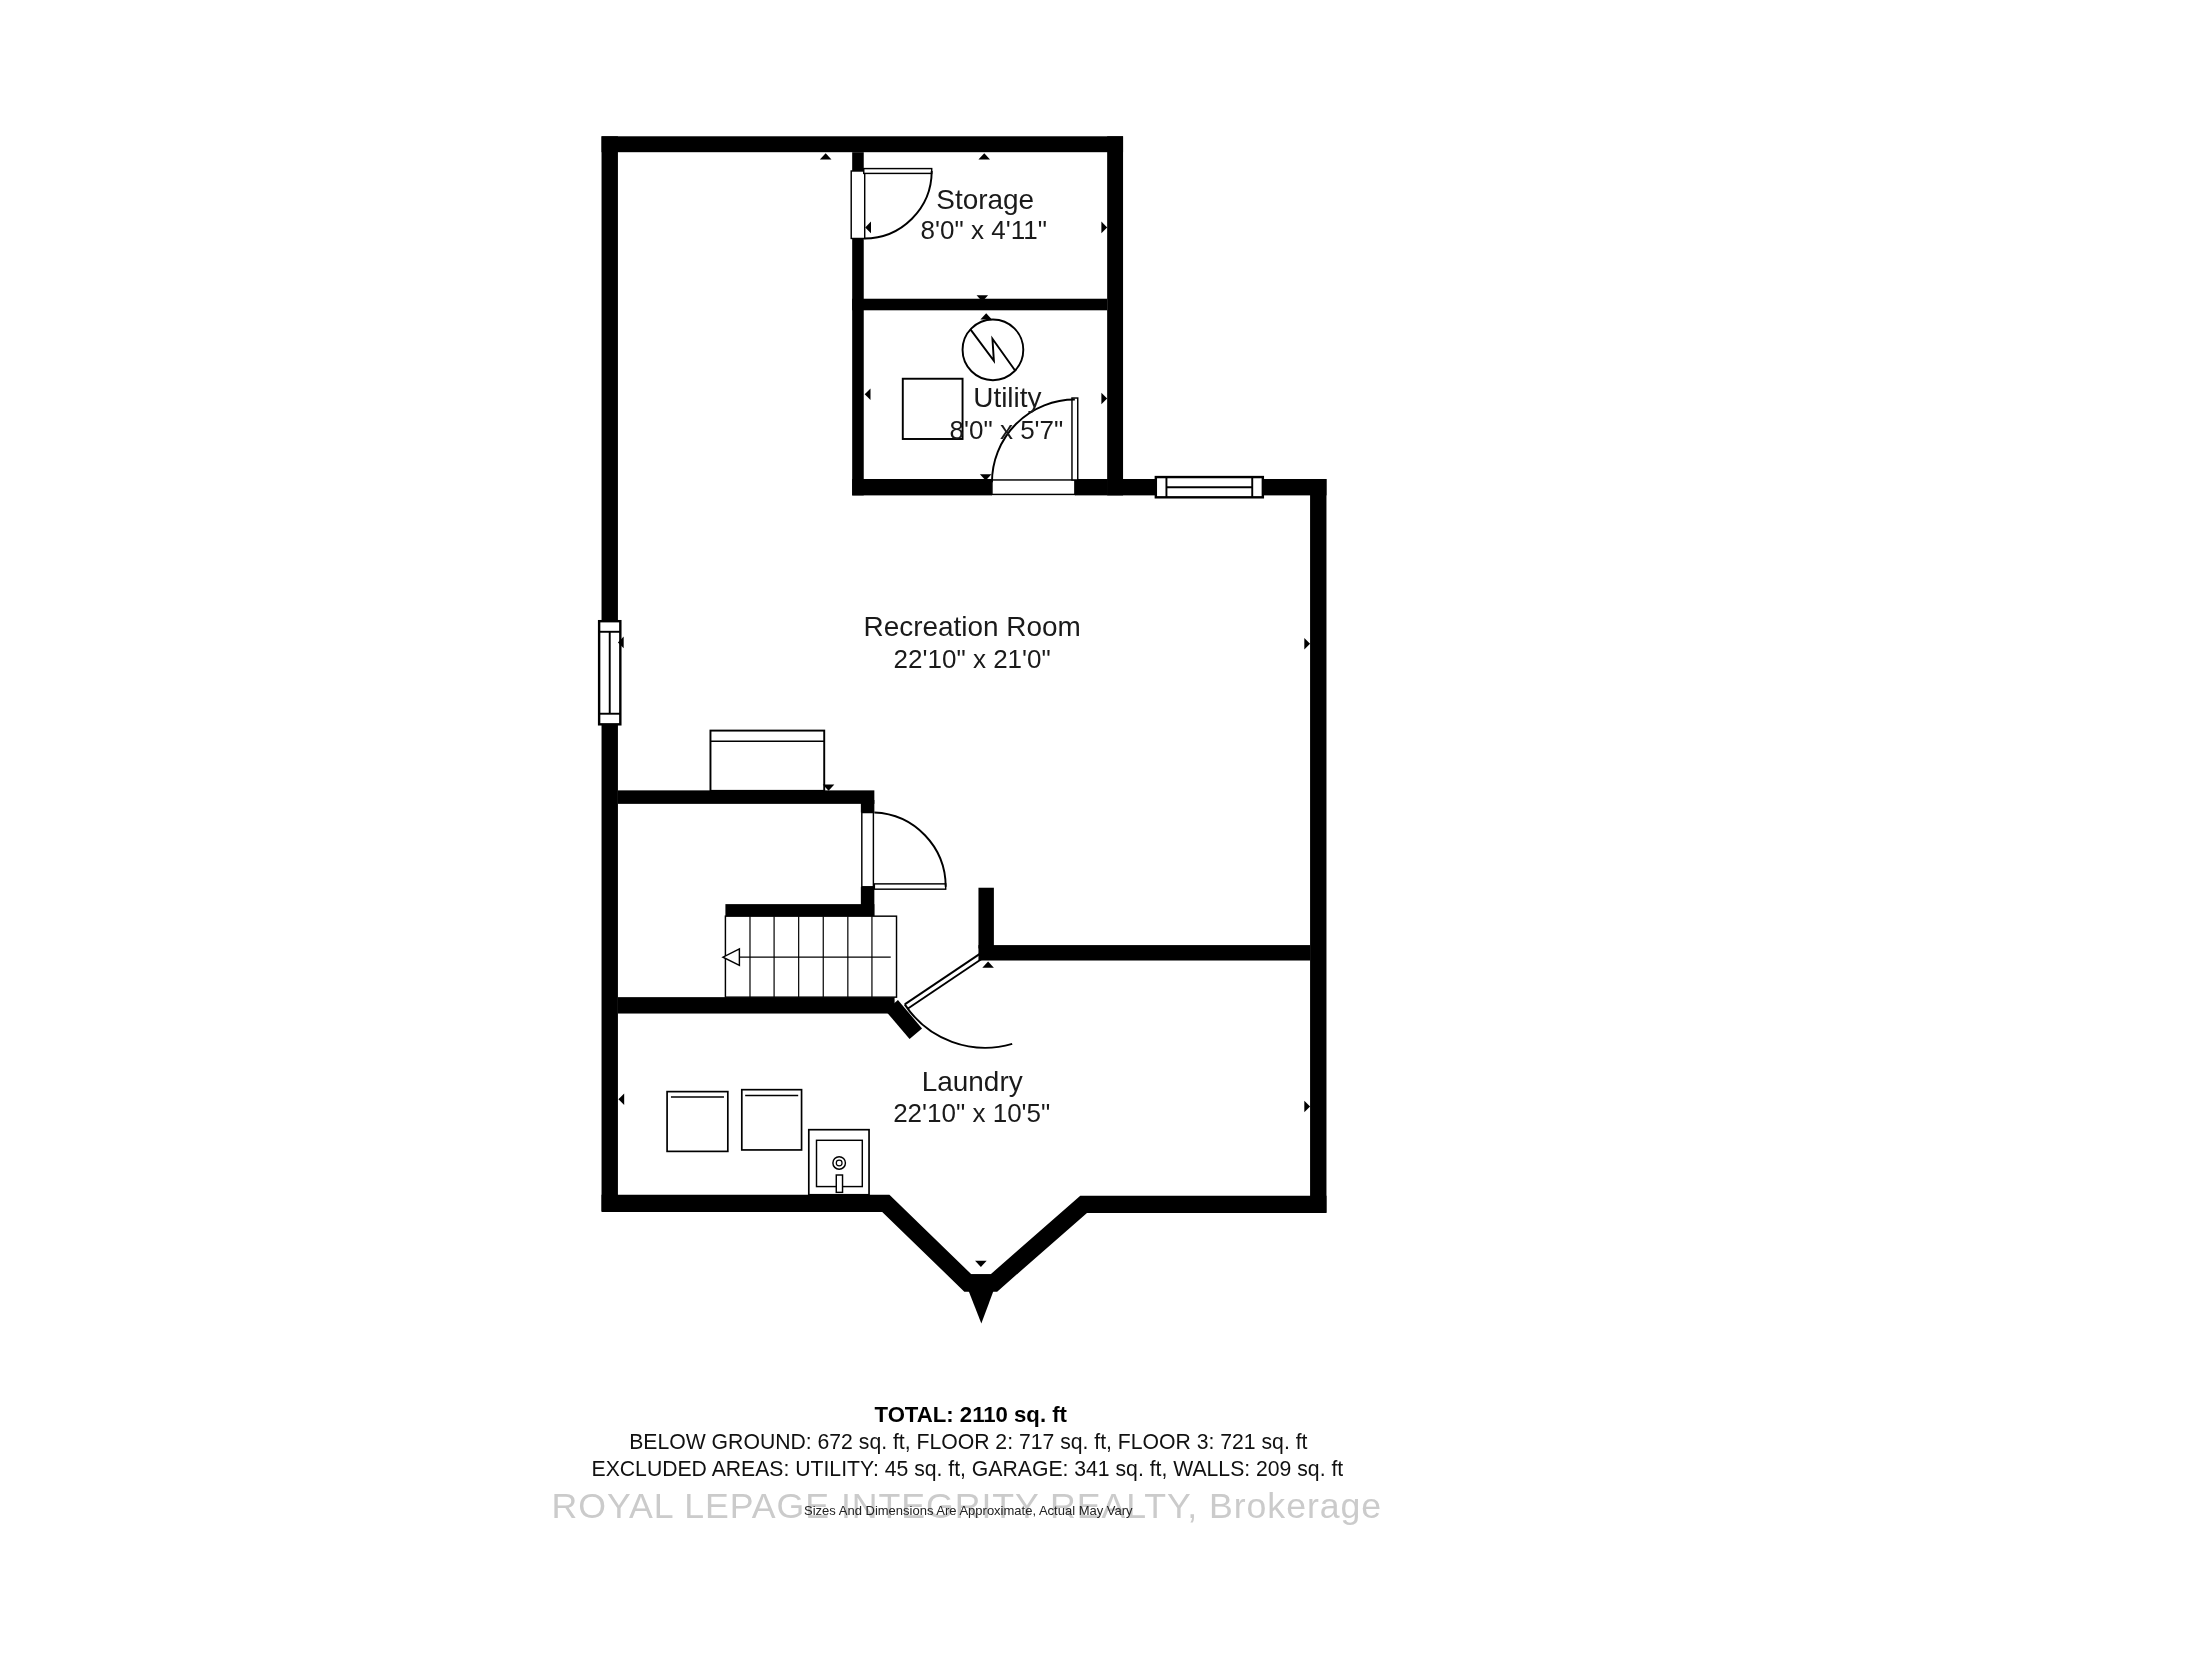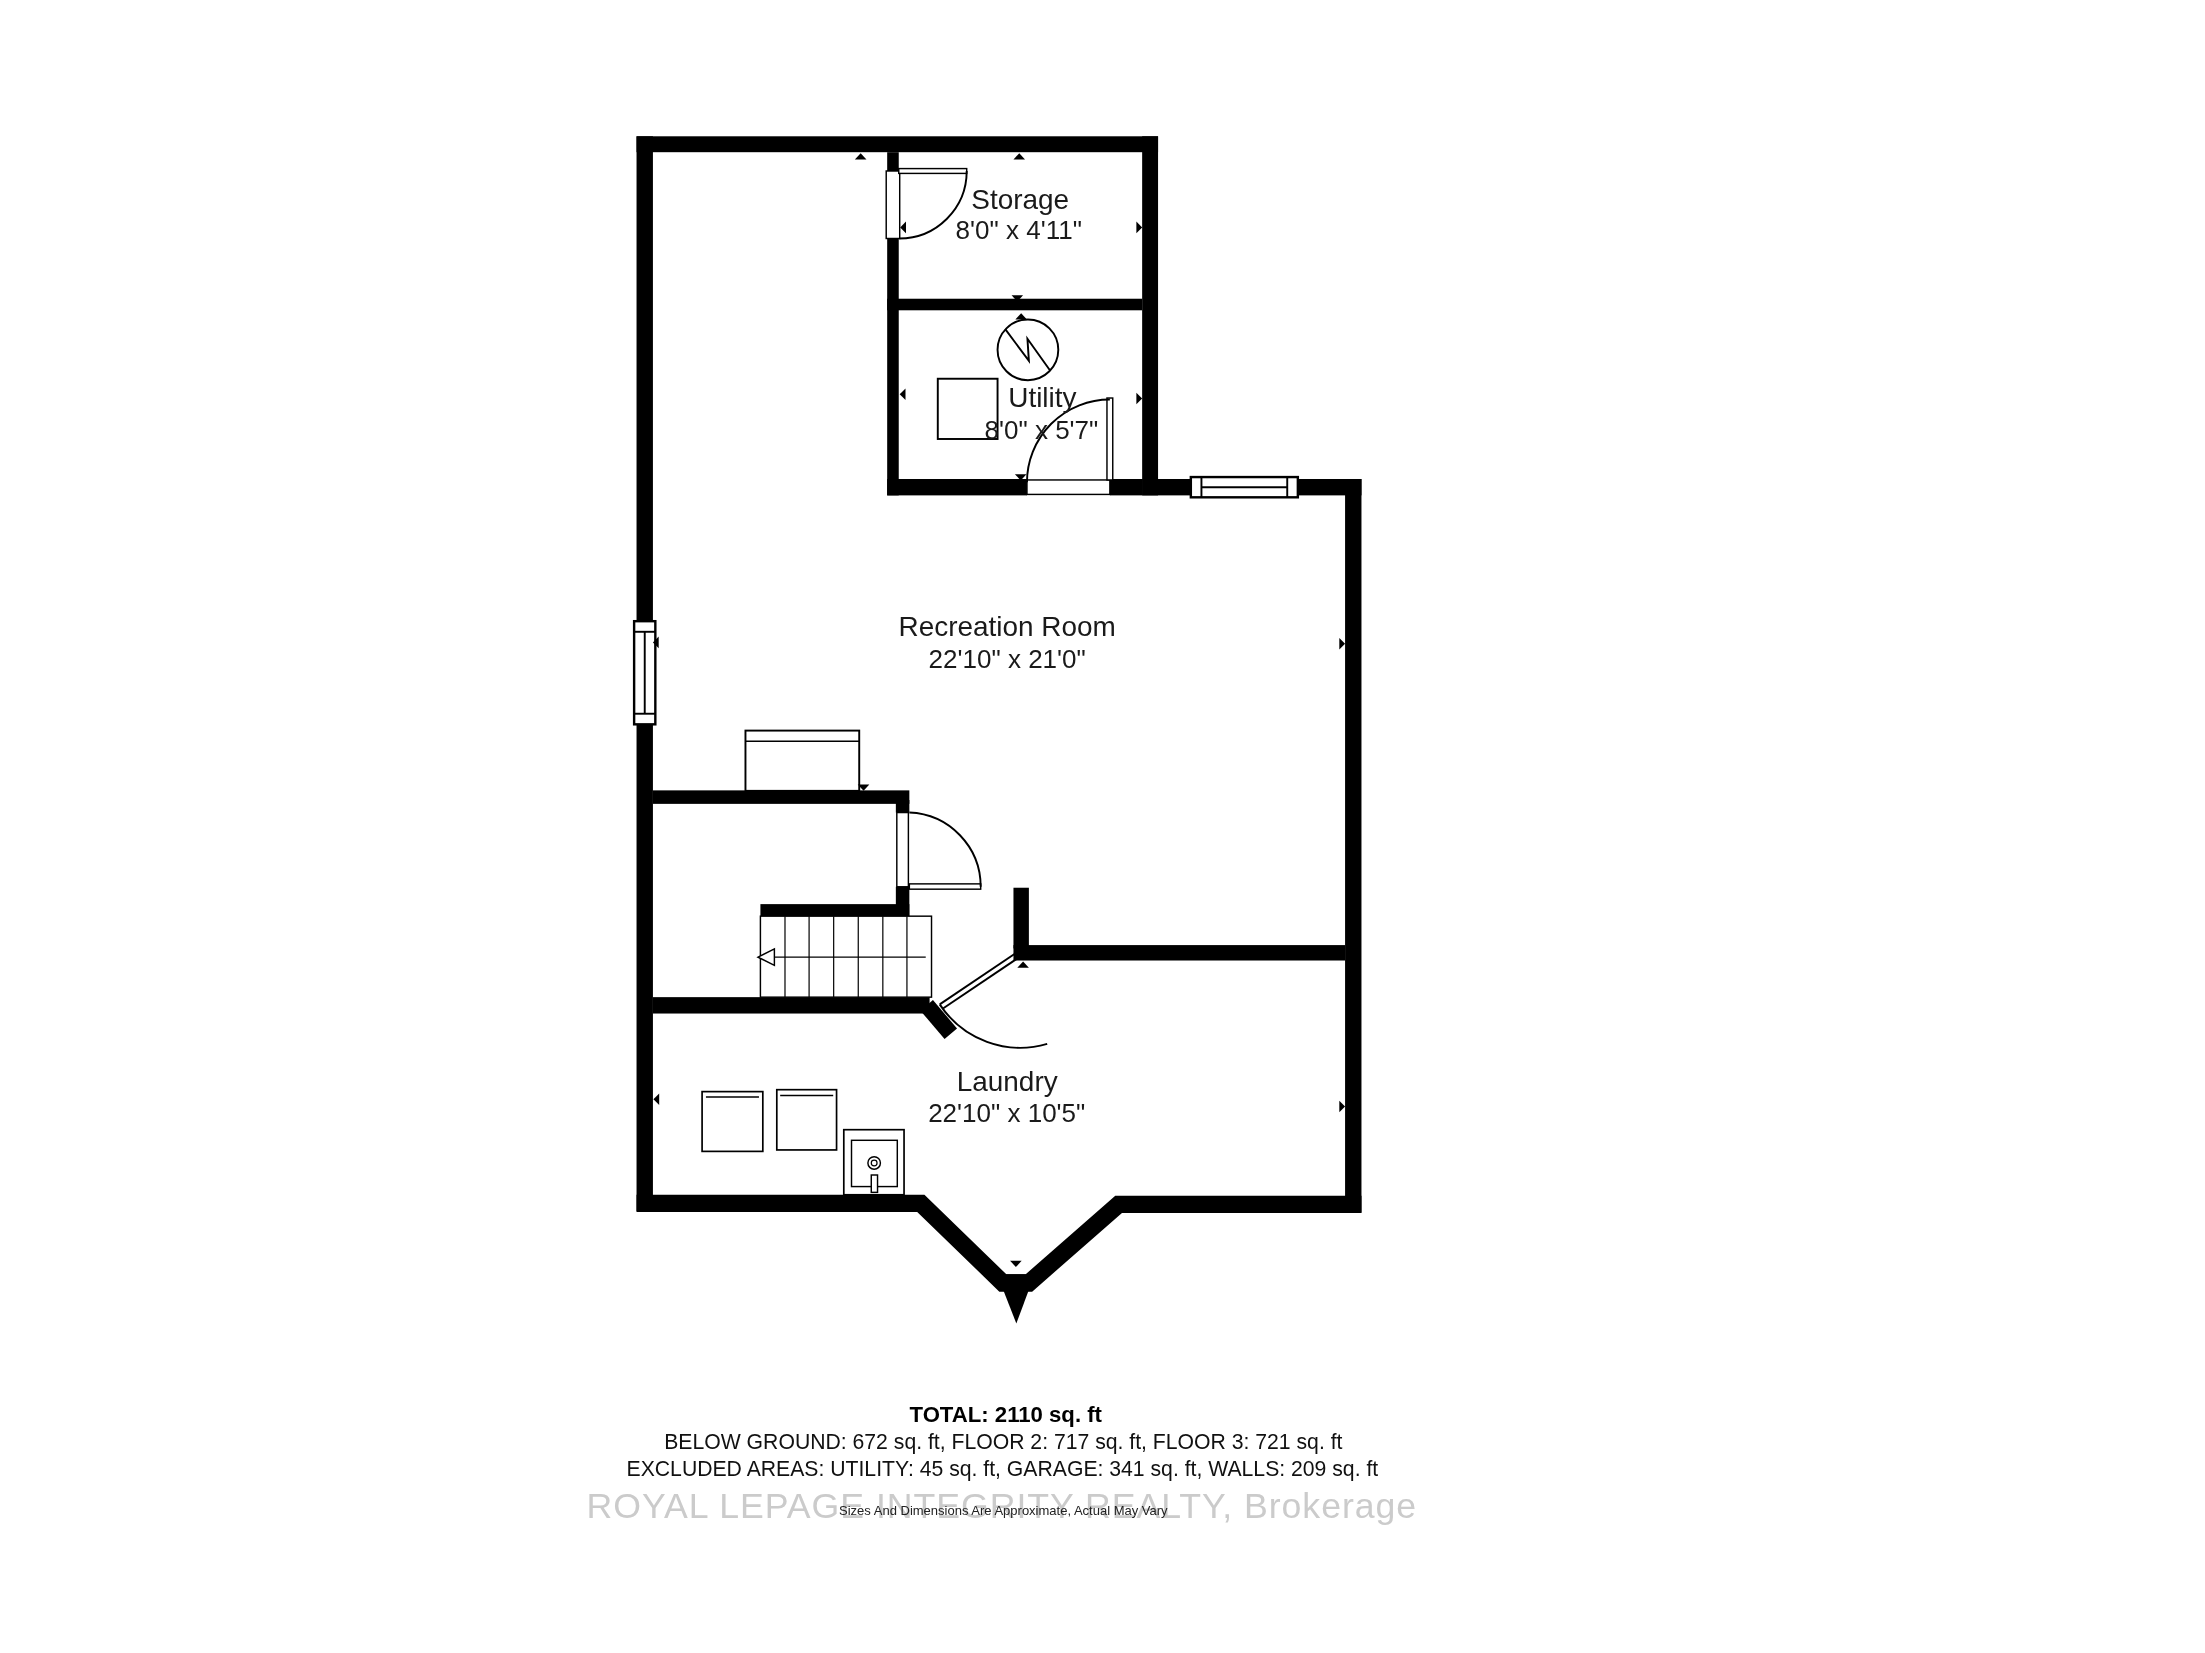--- a/index.html
+++ b/index.html
@@ -1,17 +1,17 @@
 <!DOCTYPE html>
 <html style="--bg: #ffffff; --wall: #000000; --text: #1a1a1a; --wm: #cbcbcb;font-size:8.8px"><head>
 <meta charset="utf-8">
 <style>
   html,body{margin:0;padding:0;background:#fff;}
   .page{position:relative;width:1928px;height:1654px;background:var(--bg,#fff);overflow:hidden;
-        font-family:"Liberation Sans","DejaVu Sans",sans-serif;margin-left:35px;}
+        font-family:"Liberation Sans","DejaVu Sans",sans-serif;}
   svg{display:block;width:100%;height:100%;}
   .wall{fill:var(--wall,#000);}
   .wline{stroke:var(--wall,#000);fill:none;}
   .fixture{fill:#fff;stroke:var(--wall,#000);}
   .thin{stroke:var(--wall,#000);fill:none;}
   .marker{fill:var(--wall,#000);stroke:none;}
   .room-name{font-size:58px;fill:var(--text,#1a1a1a);text-anchor:middle;}
   .room-dims{font-size:54px;fill:var(--text,#1a1a1a);text-anchor:middle;}
   .sum-bold{font-size:46px;font-weight:bold;fill:#000;text-anchor:middle;}
   .sum{font-size:44px;fill:#111;text-anchor:middle;}

